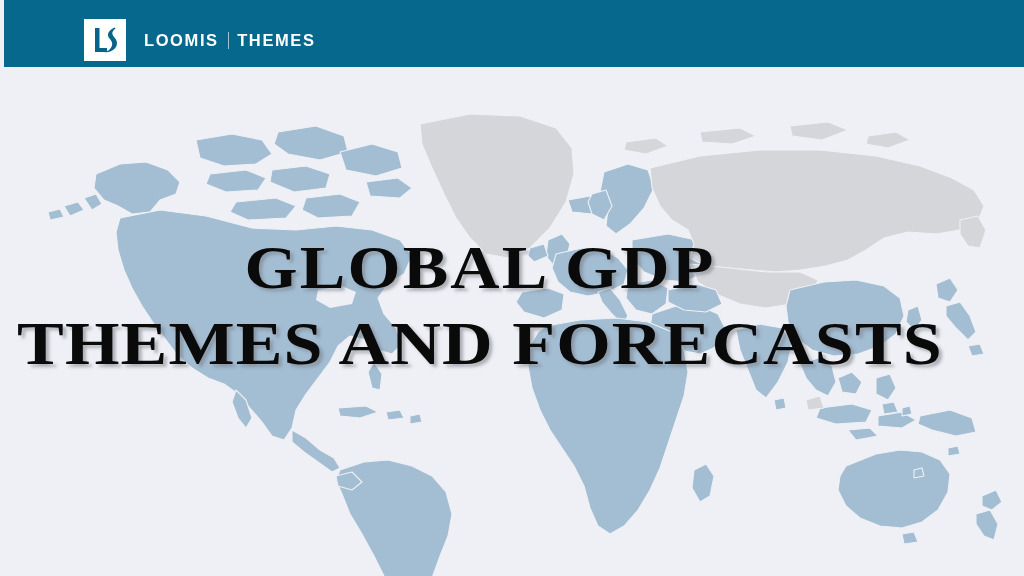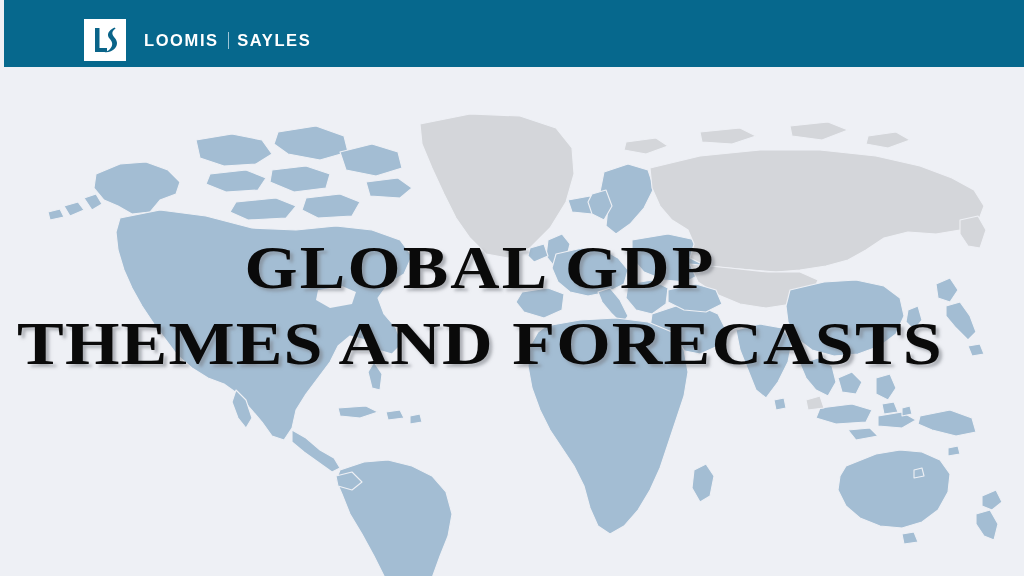--- a/index.html
+++ b/index.html
@@ -273,19 +273,19 @@
                    C24.4,31.8 22.4,32.8 20.6,33.2
                    C24.4,33.6 28.4,32.4 30.8,29.6
                    C34.4,25.4 33.2,21.4 30.2,18.2
                    C27.4,15.2 27.8,12 31.6,9.6 Z" fill="#0a6489"></path>
         </svg>
       </div>
 
       <div id="brand-wordmark">
         <span class="wordmark-text">LOOMIS</span>
         <span id="wordmark-divider"></span>
-        <span class="wordmark-text">SAYLES</span>
+        <span class="wordmark-text">THEMES</span>
       </div>
 
     </div>
   </div>
 
 </div>
 
 </body></html>

